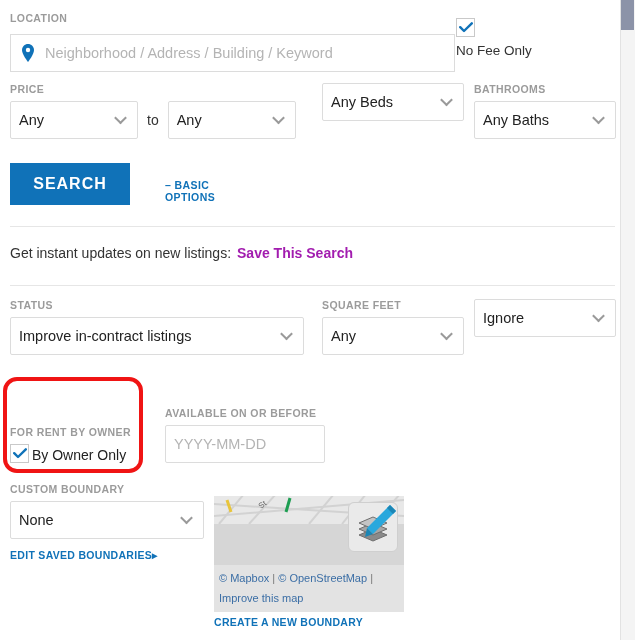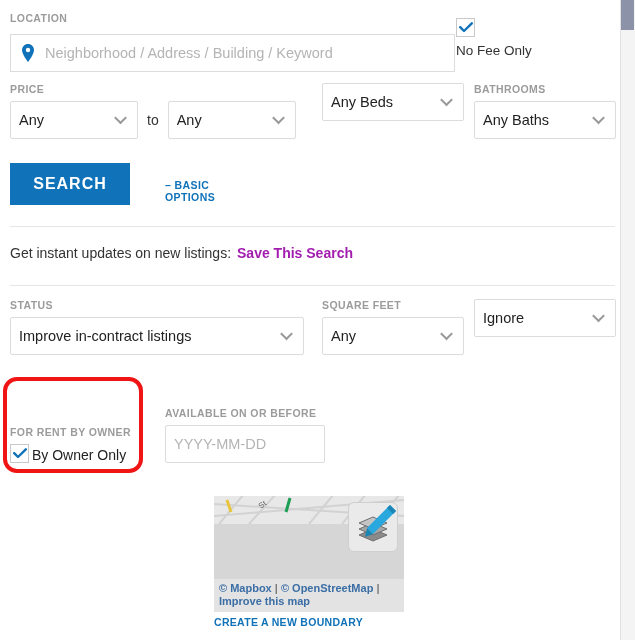--- a/index.html
+++ b/index.html
@@ -209,24 +209,23 @@
     background: #eaeaea;
     border: 1px solid #cfcfcf;
     border-radius: 6px;
   }
   .map-attrib {
     position: absolute; left: 0; bottom: 0;
     width: 190px;
     padding: 3px 5px 4px 5px;
     background: #e3e3e3;
     font-size: 11px;
-    line-height: 13px;
+    line-height: 20px;
     color: #3b6ea5;
     font-family: "Liberation Sans", sans-serif;
-    font-weight: bold;
   }
   .map-attrib a { color: #3b6ea5; text-decoration: none; }
   .sep { color: #7a7a7a; }
   .create-boundary {
     position: absolute; left: 214px; top: 616px;
     font-size: 10.5px; font-weight: bold; letter-spacing: 0.3px;
     color: #1072b8; text-decoration: none; cursor: pointer;
   }
 </style>
 </head>
@@ -340,20 +339,28 @@
     </div>
     <div class="red-box"></div>
 
     <div class="col-avail">
       <span class="field-label">AVAILABLE ON OR BEFORE</span>
       <div class="text-input">
         <span class="ph">YYYY-MM-DD</span>
       </div>
     </div>
 
+    <div class="col-boundary">
+      <span class="field-label">CUSTOM BOUNDARY</span>
+      <div class="select-box">
+        <span class="val">None</span>
+        <span class="chevron"></span>
+      </div>
+      <a class="edit-saved"><span>EDIT SAVED BOUNDARIES</span>▸</a>
+    </div>
 
     <div class="map-wrap">
       <svg class="map-streets" viewBox="0 0 190 28" preserveAspectRatio="none">
         <rect x="0" y="0" width="190" height="28" fill="#e8e8e8"></rect>
         <g stroke="#d2d2d2" stroke-width="2" fill="none">
           <line x1="5" y1="28" x2="30" y2="-2"></line>
           <line x1="35" y1="28" x2="62" y2="-2"></line>
           <line x1="95" y1="28" x2="120" y2="-2"></line>
           <line x1="128" y1="28" x2="152" y2="-2"></line>
           <line x1="160" y1="28" x2="186" y2="-2"></line>

